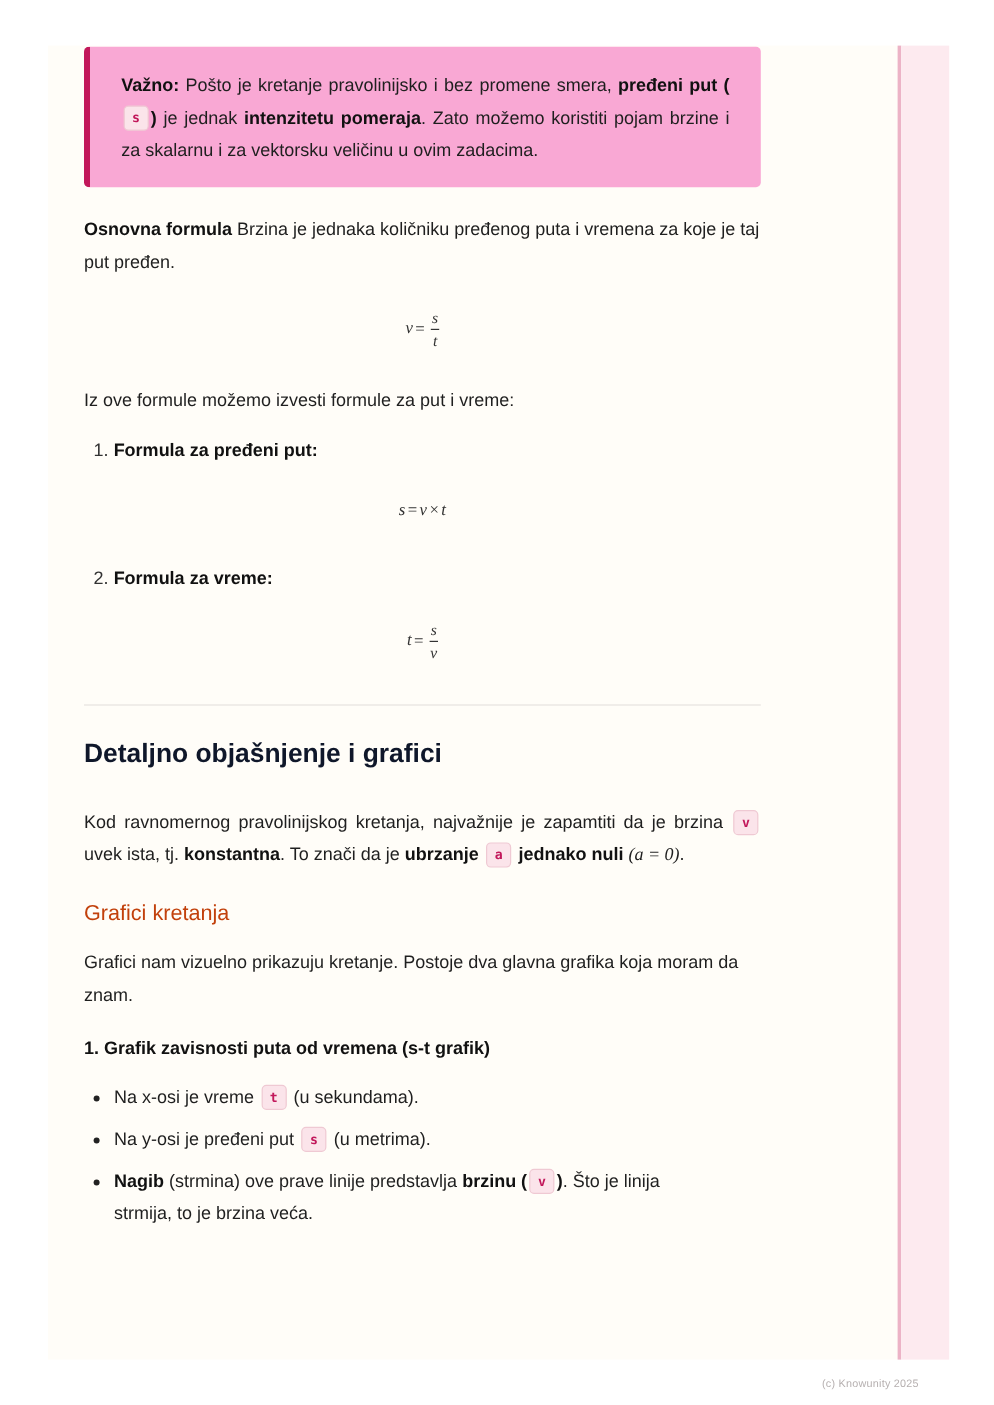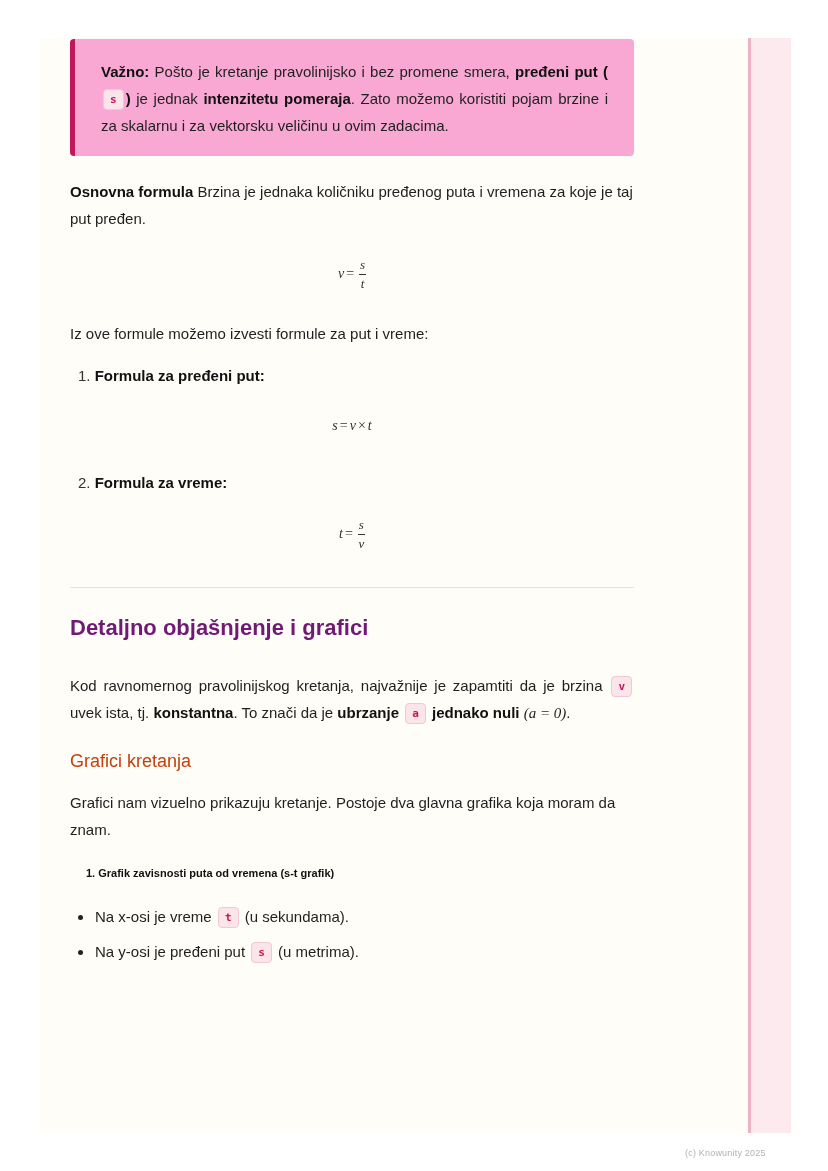--- a/index.html
+++ b/index.html
@@ -42,23 +42,23 @@
     font-size: 14px; color: #333;
   }
   .frac { display: inline-block; vertical-align: middle; text-align: center; line-height: 14px; margin-left: 3px; }
   .frac span { display: block; font-size: 13px; }
   .frac .num { border-bottom: 1px solid #333; padding: 0 1px 2px 1px; }
   .frac .den { padding-top: 2px; }
   .eq .op { font-style: normal; margin: 0 2px; }
   .olitem { padding-left: 8px; }
   .olitem .n { color: #333; }
   hr.sep { border: none; border-top: 1px solid #e6e3df; margin: 0; }
-  h2.pink { color: #701a75; font-size: 22px; font-weight: 700; margin: 0; line-height: 28px; }
+  h2.pink { color: #0f172a; font-size: 22px; font-weight: 700; margin: 0; line-height: 28px; }
   h3.pink { color: #c2410c; font-size: 18px; font-weight: 400; margin: 0; line-height: 24px; }
-  h4 { font-size: 11px; font-weight: 700; margin: 16px; color: #111; }
+  h4 { font-size: 15px; font-weight: 700; margin: 0; color: #111; }
   ul.bullets { list-style: none; margin: 0; padding: 0; }
   ul.bullets li { position: relative; padding-left: 25px; }
   ul.bullets li::before {
     content: ""; position: absolute; left: 8px; top: 12px; width: 5px; height: 5px; border-radius: 50%; background: #222;
   }
   .justify { text-align: justify; }
 </style>
 </head>
 <body>
 
@@ -104,16 +104,17 @@
 
   <h3 class="pink" style="margin-top:22px;">Grafici kretanja</h3>
 
   <p style="margin-top:16px;">Grafici nam vizuelno prikazuju kretanje. Postoje dva glavna grafika koja moram da znam.</p>
 
   <h4 style="margin-top:17px;">1. Grafik zavisnosti puta od vremena (s-t grafik)</h4>
 
   <ul class="bullets" style="margin-top:14px;">
     <li style="margin-bottom:8px;"><span>Na x-osi je vreme </span><span class="code">t</span><span> (u sekundama).</span></li>
     <li style="margin-bottom:8px;"><span>Na y-osi je pređeni put </span><span class="code">s</span><span> (u metrima).</span></li>
+    <li style="padding-right:40px;"><b>Nagib</b><span> (strmina) ove prave linije predstavlja </span><b><span>brzinu (</span><span class="code">v</span><span>)</span></b><span>. Što je linija strmija, to je brzina veća.</span></li>
   </ul>
 </div>
 
 <div class="footer-mark">(c) Knowunity 2025</div>
 
 </body></html>

